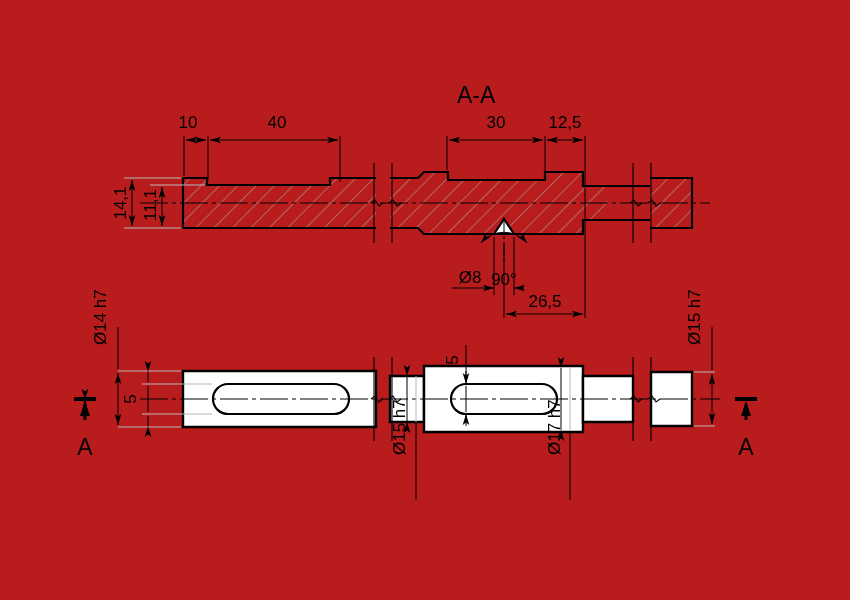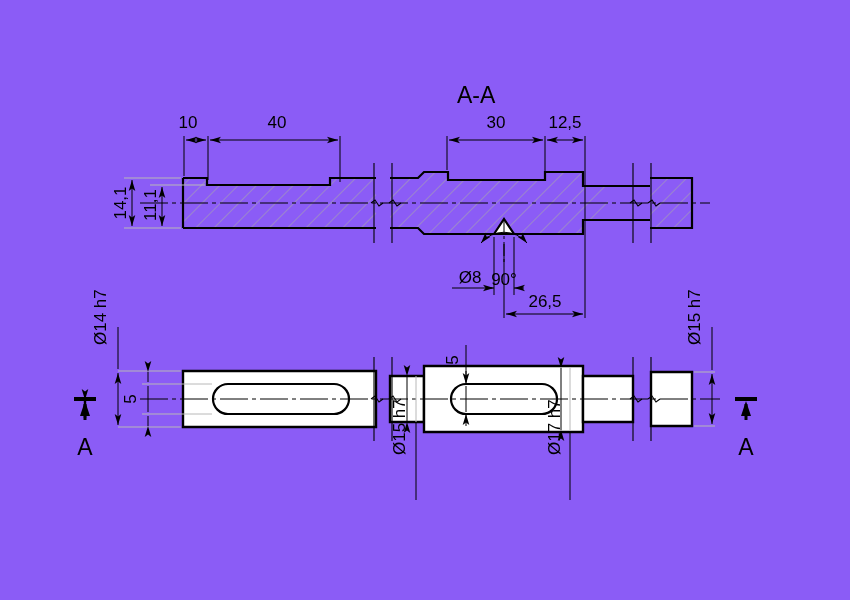--- a/index.html
+++ b/index.html
@@ -1,18 +1,18 @@
 <!DOCTYPE html>
 <html><head>
 <meta charset="utf-8">
 <style>
   html,body{margin:0;padding:0;background:#ffffff;}
   body{width:850px;height:600px;overflow:hidden;
        font-family:"Liberation Sans",sans-serif;}
-  #sheet{position:relative;width:850px;height:600px;background:#8b5cf6;}
+  #sheet{position:relative;width:850px;height:600px;background:#b91c1c;}
   svg{display:block;}
   .dimtxt{font-family:"Liberation Sans",sans-serif;font-size:17px;fill:#000;}
   .secttl{font-family:"Liberation Sans",sans-serif;font-size:23px;fill:#000;}
   .arrowlab{font-family:"Liberation Sans",sans-serif;font-size:23px;fill:#000;}
 </style>
 </head>
 <body>
 
 <div id="sheet">
 <svg width="850" height="600" viewBox="0 0 850 600">

